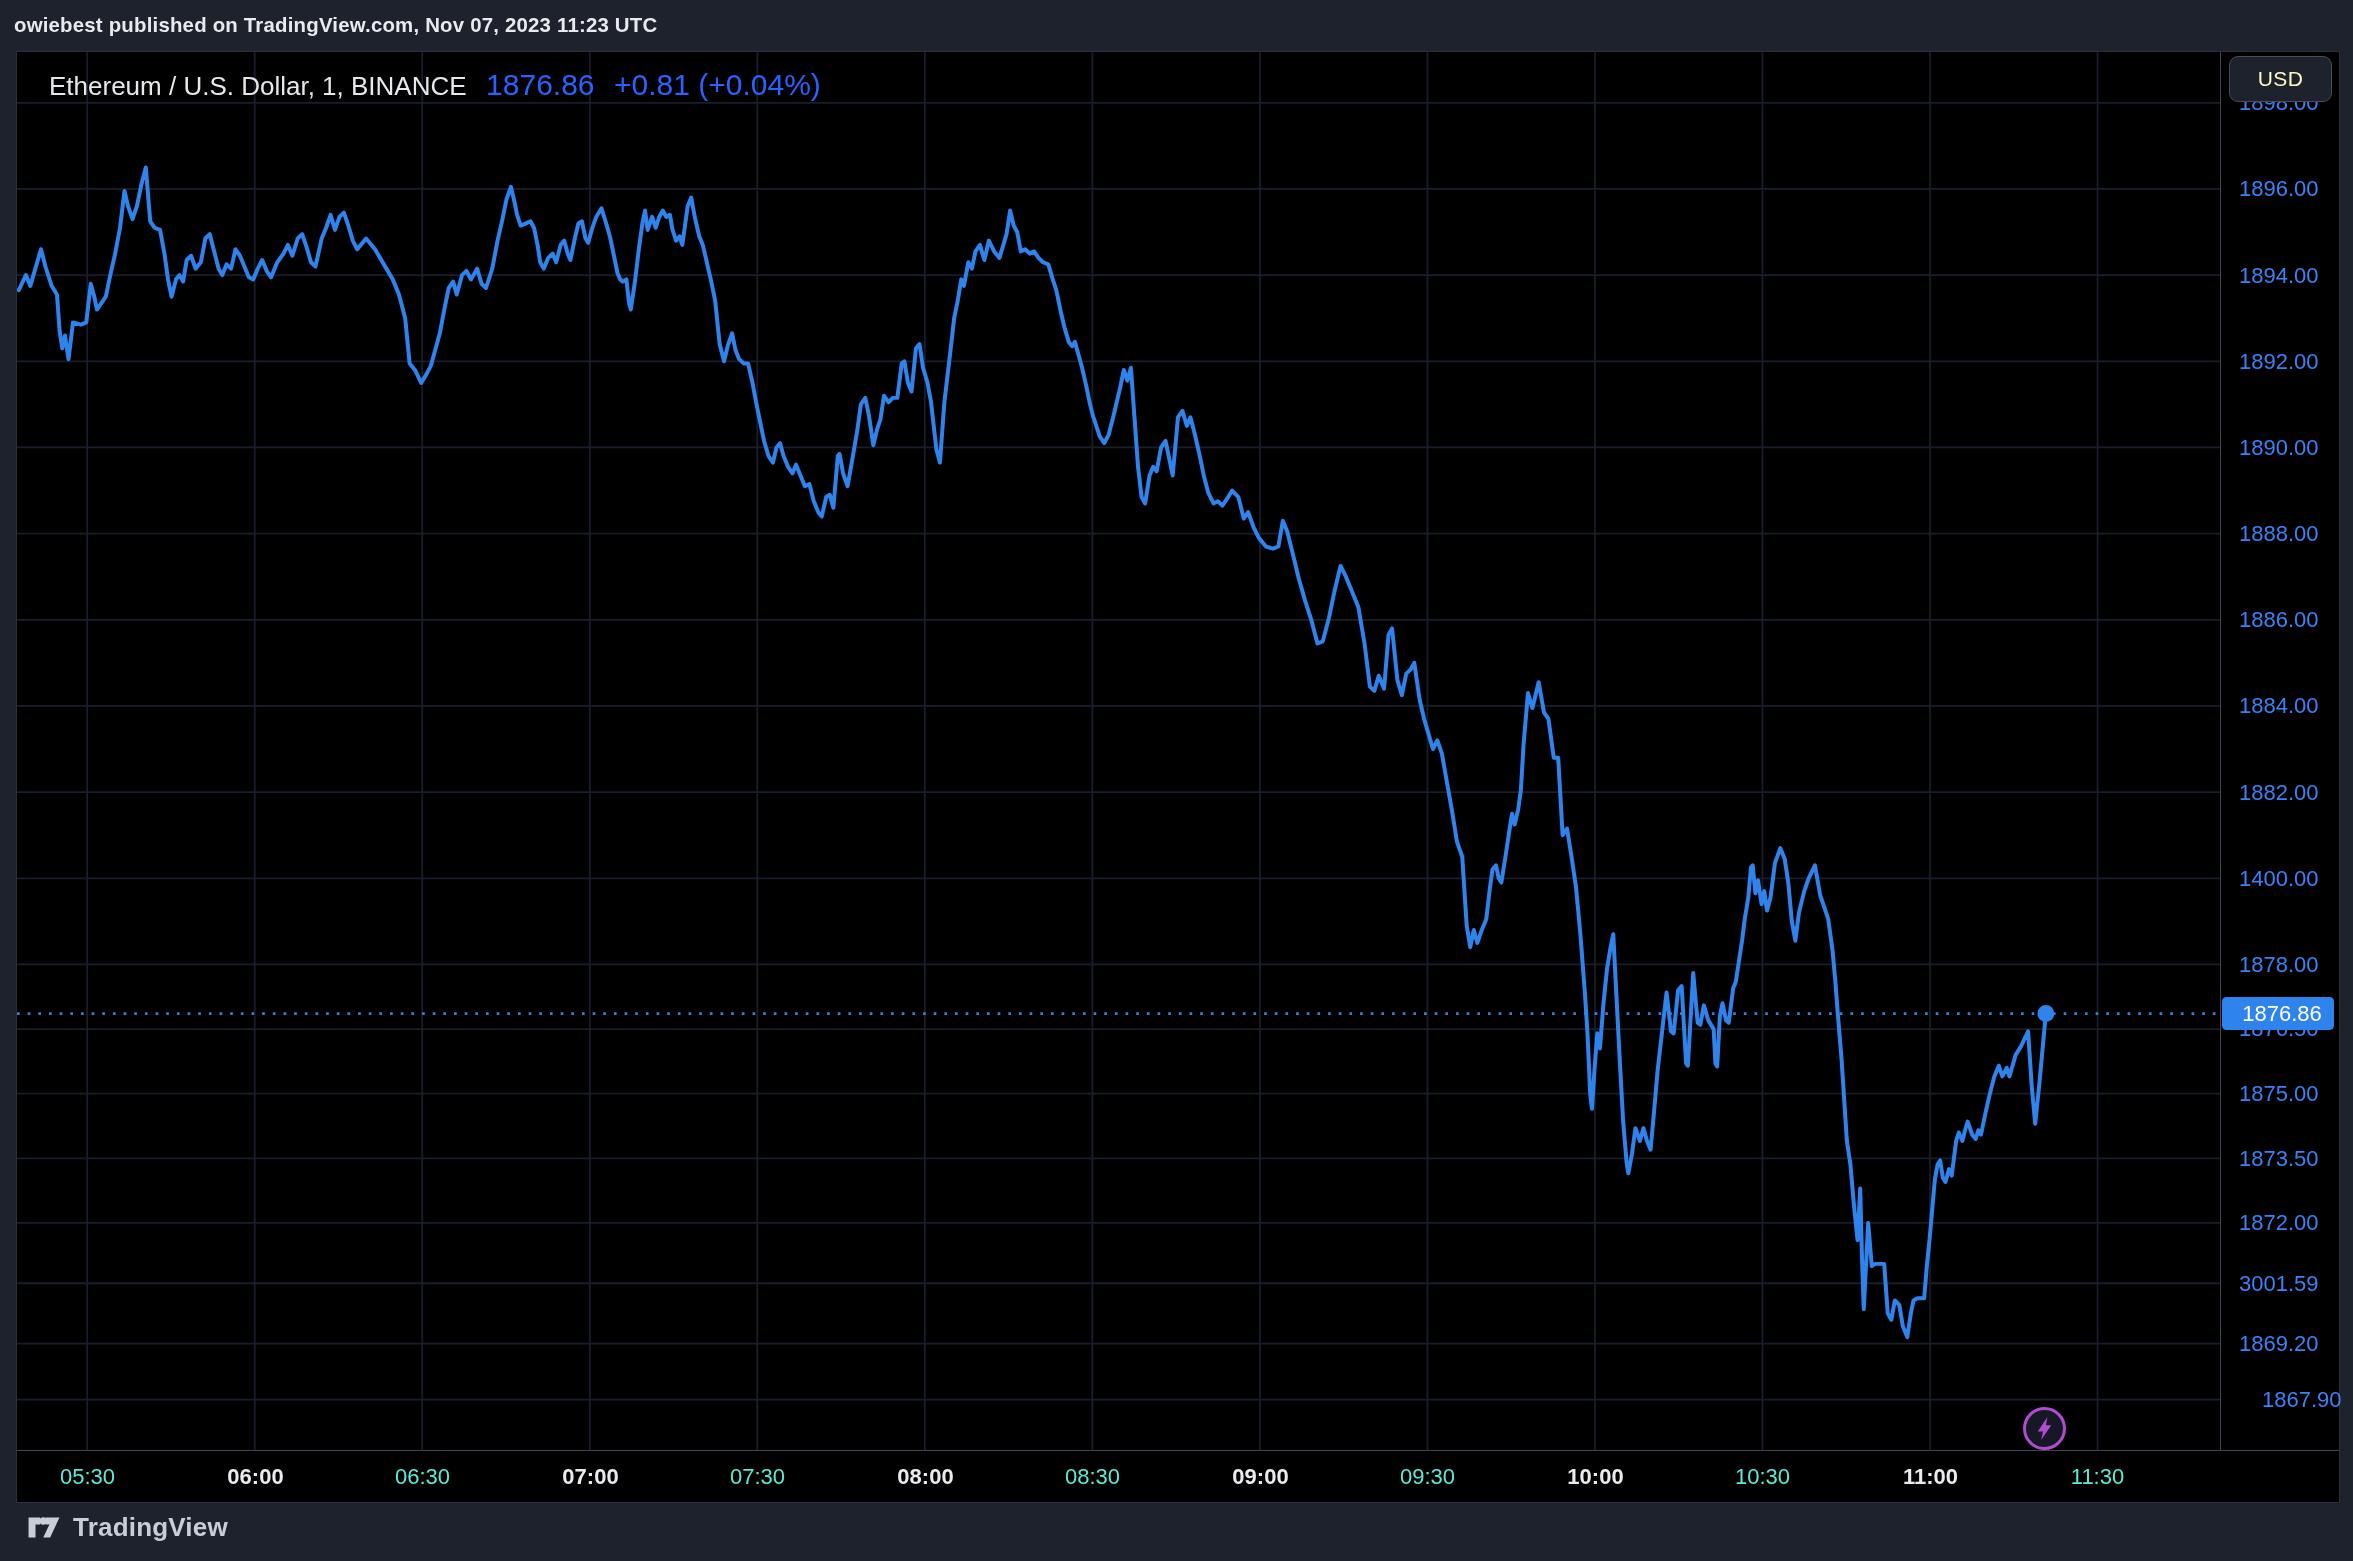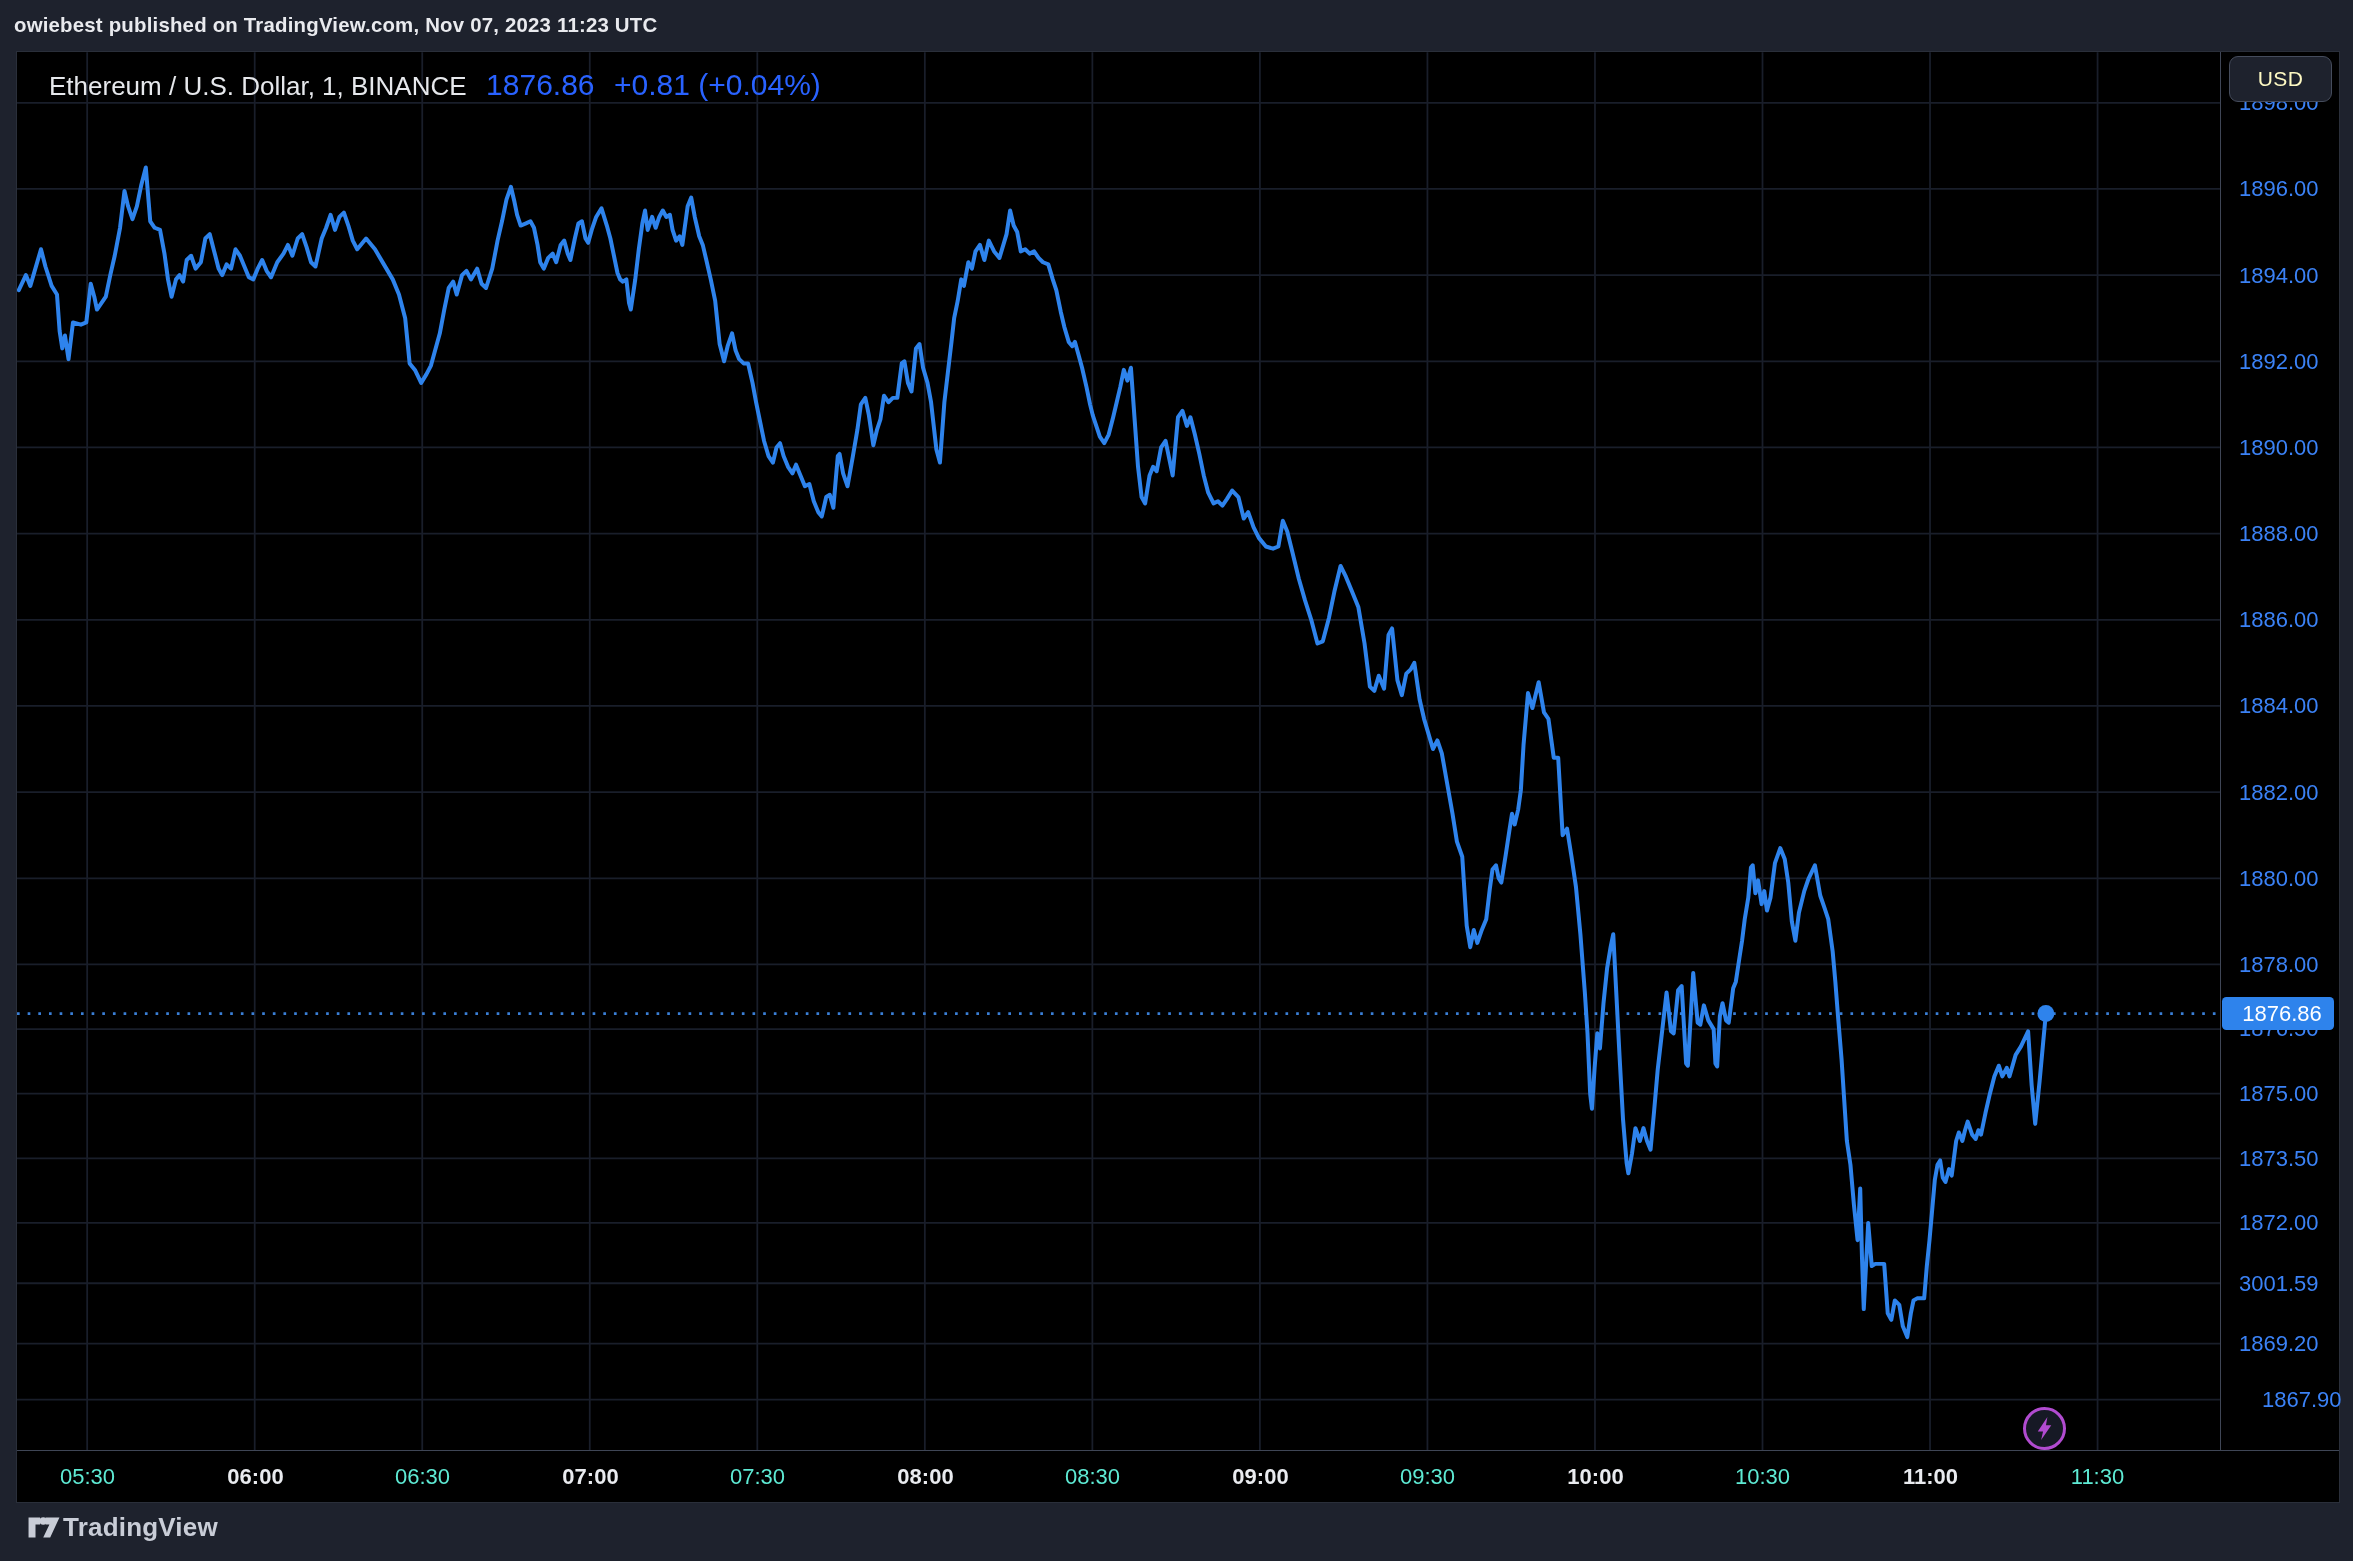--- a/index.html
+++ b/index.html
@@ -51,21 +51,21 @@
     position:absolute;top:0;height:51px;line-height:51px;width:107px;margin-left:-53px;
     text-align:center;color:#5eead4;font-size:22px;
   }
   .t-label.bold{font-weight:700;color:#e9ebef;}
   #lightning-button{
     position:absolute;left:2006px;top:1355px;width:43px;height:43px;border-radius:50%;
     border:3.6px solid #b14bd0;background:#161925;box-sizing:border-box;
     display:flex;align-items:center;justify-content:center;z-index:6;cursor:pointer;
   }
   #logo{
-    position:absolute;left:27px;top:1512px;display:flex;align-items:center;gap:2px;
+    position:absolute;left:27px;top:1512px;display:flex;align-items:center;gap:12px;
     color:#c9cdd7;z-index:2;cursor:pointer;text-decoration:none;
   }
   #logo-text{font-size:26px;font-weight:700;letter-spacing:0.2px;}
 </style>
 </head>
 <body>
 
 <div id="header">owiebest published on TradingView.com, Nov 07, 2023 11:23 UTC</div>
 
 <div id="chart">
@@ -119,21 +119,21 @@
 
   <div class="p-label" style="top: 37px;">1898.00</div>
       <div class="p-label" style="top: 123px;">1896.00</div>
       <div class="p-label" style="top: 210px;">1894.00</div>
       <div class="p-label" style="top: 296px;">1892.00</div>
       <div class="p-label" style="top: 382px;">1890.00</div>
       <div class="p-label" style="top: 468px;">1888.00</div>
       <div class="p-label" style="top: 554px;">1886.00</div>
       <div class="p-label" style="top: 640px;">1884.00</div>
       <div class="p-label" style="top: 727px;">1882.00</div>
-      <div class="p-label" style="top: 813px;">1880.00</div>
+      <div class="p-label" style="top: 813px;">1400.00</div>
       <div class="p-label" style="top: 899px;">1878.00</div>
       <div class="p-label" style="top: 963px;">1876.50</div>
       <div class="p-label" style="top: 1028px;">1875.00</div>
       <div class="p-label" style="top: 1093px;">1873.50</div>
       <div class="p-label" style="top: 1157px;">1872.00</div>
       <div class="p-label" style="top: 1218px;">3001.59</div>
       <div class="p-label" style="top: 1278px;">1869.20</div>
       <div class="p-label" style="top: 1334px; margin-left: 23px;">1867.90</div>
     </div>
 

